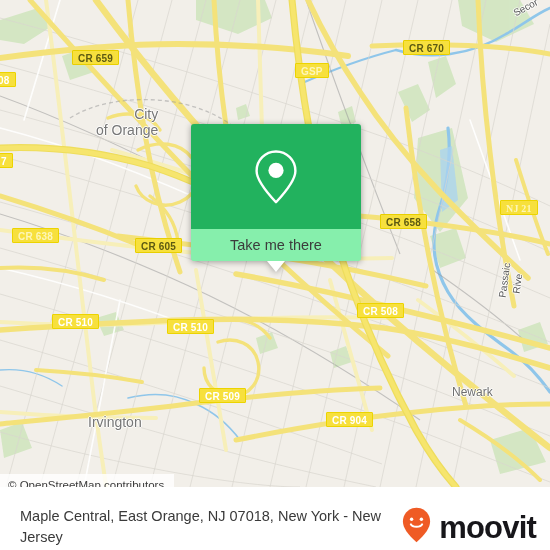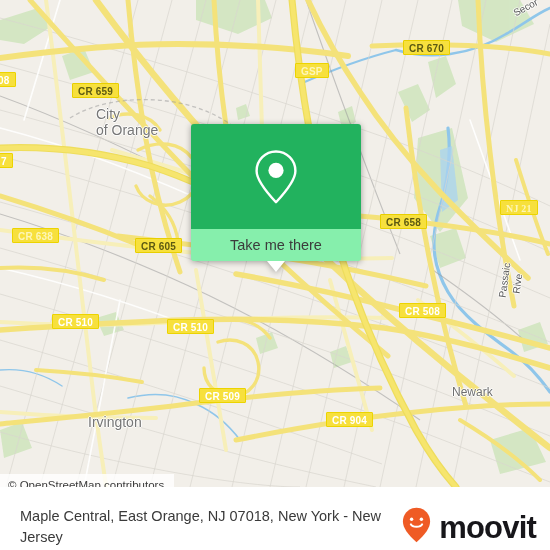--- a/index.html
+++ b/index.html
@@ -59,21 +59,21 @@
   .shield.dark  { color: #5d5a12; border-color: #e8cf00; }
   .shield.pale  { color: #fdf6b8; }
   .shield.white { color: #ffffff; }
 
   
   .place {
     position: absolute;
     color: #7d7d7d;
     font-family: "Liberation Sans", sans-serif;
     white-space: pre;
-    text-align: left;
+    text-align: right;
     text-shadow:
       1px 0 0 rgba(255,255,255,.85), -1px 0 0 rgba(255,255,255,.85),
       0 1px 0 rgba(255,255,255,.85), 0 -1px 0 rgba(255,255,255,.85);
   }
   .place.big    { font-size: 12px; color: #6f6f6f; }
   .place.medium { font-size: 14px; color: #767676; }
 
   .street-label {
     position: absolute;
     color: #5a5a5a;
@@ -327,32 +327,32 @@
         <path class="prim" stroke-width="4" d="M460 420 C490 438 518 458 540 480"></path>
         <path class="prim" stroke-width="4" d="M516 160 C526 192 536 224 548 254"></path>
         <path class="prim" stroke-width="4" d="M36 370 C72 372 108 376 142 382"></path>
       </g>
 
       <g class="bnd" stroke="#555" stroke-width="2" stroke-dasharray="3 3" opacity="0.6">
         <path d="M70 118 C92 104 124 98 156 100 C190 102 220 114 240 132 C262 152 284 170 308 184"></path>
       </g>
     </svg>
 
-    <div class="shield dark" style="left:72px;  top:50px;margin-top:33px;">CR 659</div>
+    <div class="shield dark" style="left:72px;  top:50px;">CR 659</div>
     <div class="shield dark" style="left:403px; top:40px;">CR 670</div>
     <div class="shield pale" style="left:295px; top:63px;">GSP</div>
     <div class="shield white" style="left:-8px;  top:72px;">08</div>
     <div class="shield white" style="left:-5px;  top:153px;">7</div>
     <div class="shield dark" style="left:380px; top:214px;">CR 658</div>
     <div class="shield pale" style="left:500px; top:200px;font-family:Liberation Serif, serif;">NJ 21</div>
     <div class="shield pale" style="left:12px;  top:228px;">CR 638</div>
     <div class="shield dark" style="left:135px; top:238px;">CR 605</div>
     <div class="shield white" style="left:52px;  top:314px;">CR 510</div>
     <div class="shield white" style="left:167px; top:319px;">CR 510</div>
-    <div class="shield white" style="left:357px; top:303px;margin-left:42px;">CR 508</div>
+    <div class="shield white" style="left:357px; top:303px;">CR 508</div>
     <div class="shield white" style="left:199px; top:388px;">CR 509</div>
     <div class="shield white" style="left:326px; top:412px;">CR 904</div>
 
     <div class="place big" style="left:452px; top:385px;">Newark</div>
     <div class="place medium" style="left:88px;  top:414px;">Irvington</div>
     <div class="place medium" style="left:96px;  top:106px;">City
 of Orange</div>
 
     <div class="street-label" style="left:514px; top:8px;   transform:rotate(-28deg); transform-origin:0 50%;">Secor</div>
     <div class="street-label" style="left:502px; top:292px; transform:rotate(-82deg); transform-origin:0 50%;">Passaic</div>

